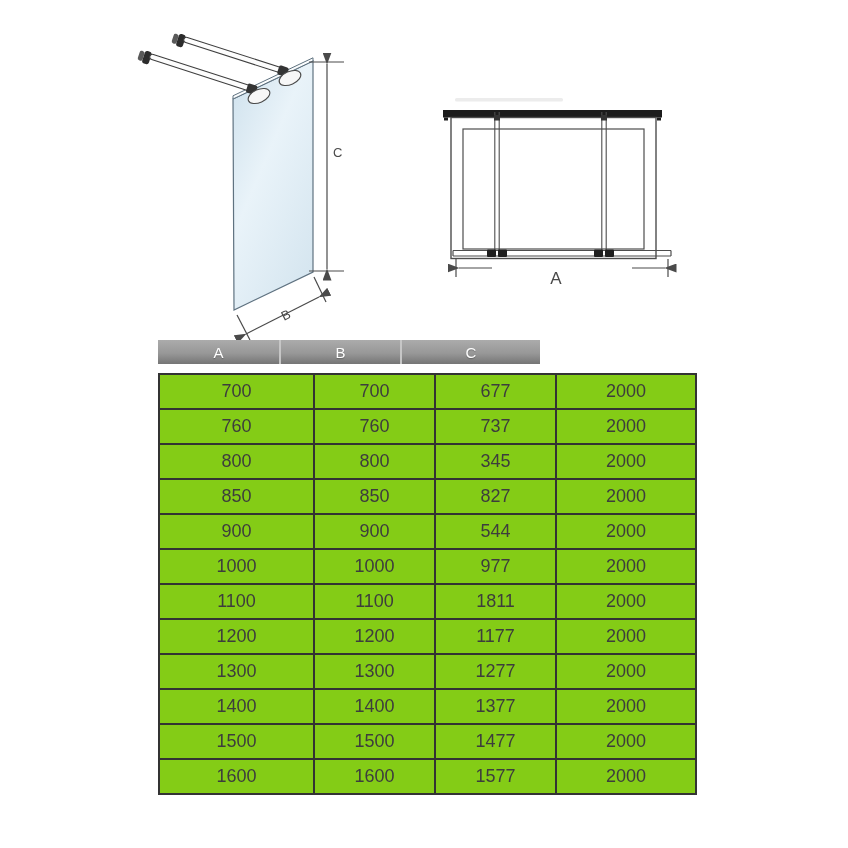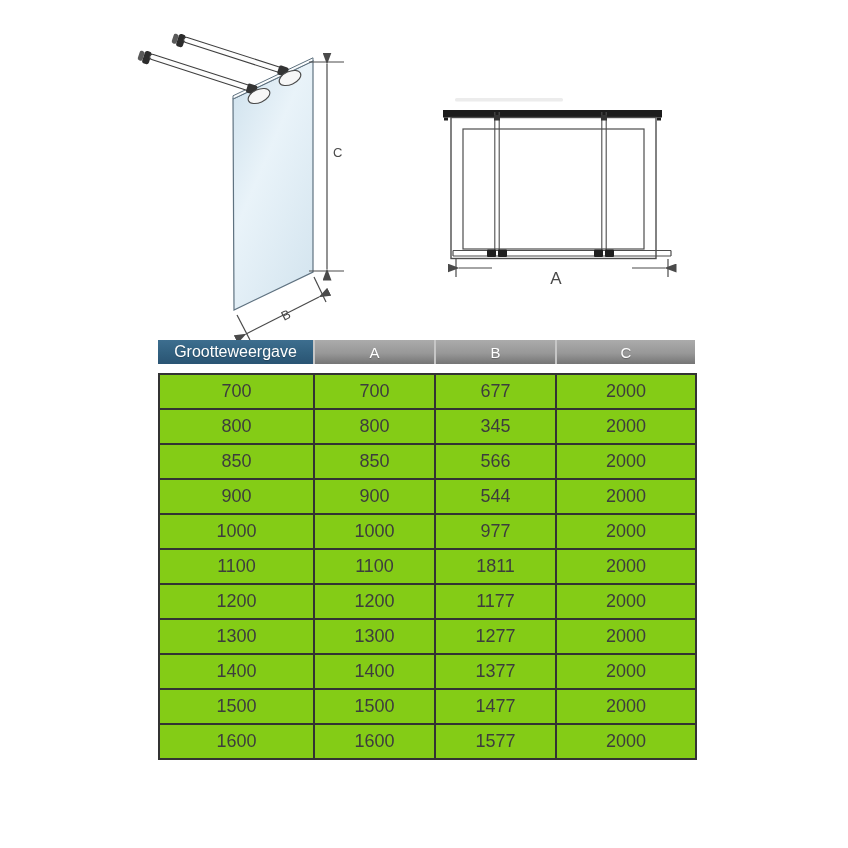--- a/index.html
+++ b/index.html
@@ -152,49 +152,54 @@
         <line x1="668" y1="259" x2="668" y2="277"></line>
         <line x1="492" y1="268" x2="459" y2="268" marker-end="url(#arrow)"></line>
         <line x1="632" y1="268" x2="665" y2="268" marker-end="url(#arrow)"></line>
       </g>
       <text x="556" y="284" font-size="17" fill="#4a4a4a" text-anchor="middle">A</text>
     </g>
   </svg>
 
   <div class="size-table">
     <div class="thead">
-      <div class="th th-first">Grootteweergave</div>
       <div class="th th-a">A</div>
       <div class="th th-b">B</div>
       <div class="th th-c">C</div>
     </div>
     <table class="tbody">
       <colgroup>
         <col class="col-size">
           <col class="col-a">
           <col class="col-b">
           <col class="col-c">
       </colgroup>
       <tbody>
           <tr>
             <td>700</td>
             <td>700</td>
             <td>677</td>
             <td>2000</td>
           </tr>
           <tr>
+            <td>760</td>
+            <td>760</td>
+            <td>737</td>
+            <td>2000</td>
+          </tr>
+          <tr>
             <td>800</td>
             <td>800</td>
             <td>345</td>
             <td>2000</td>
           </tr>
           <tr>
             <td>850</td>
             <td>850</td>
-            <td>566</td>
+            <td>827</td>
             <td>2000</td>
           </tr>
           <tr>
             <td>900</td>
             <td>900</td>
             <td>544</td>
             <td>2000</td>
           </tr>
           <tr>
             <td>1000</td>

